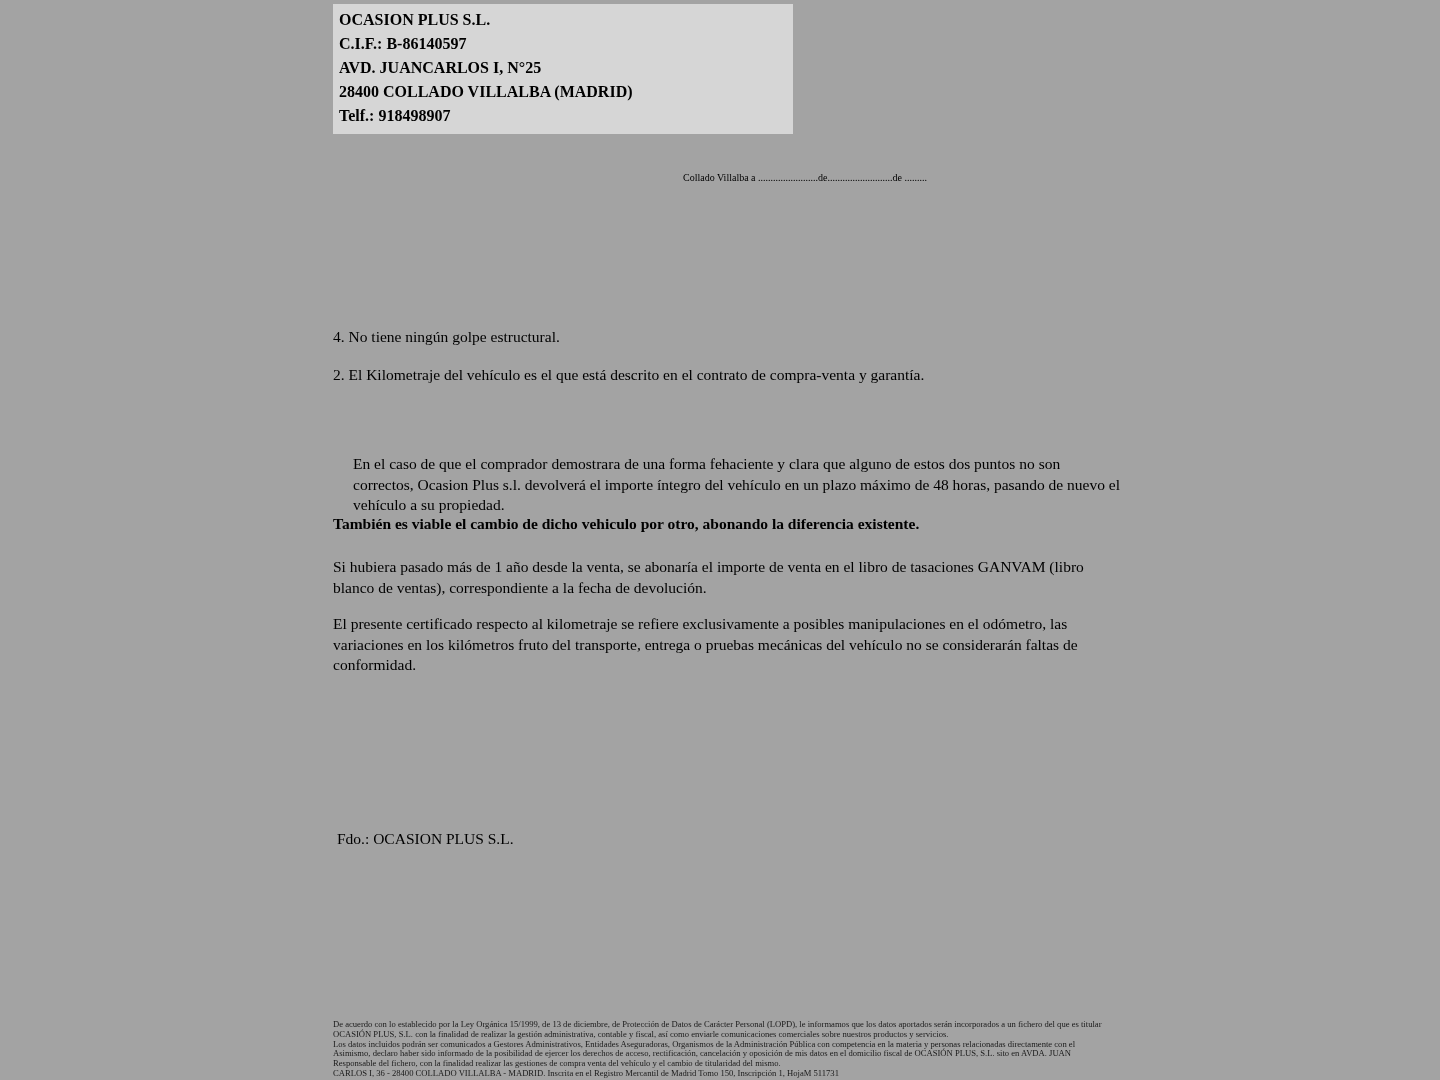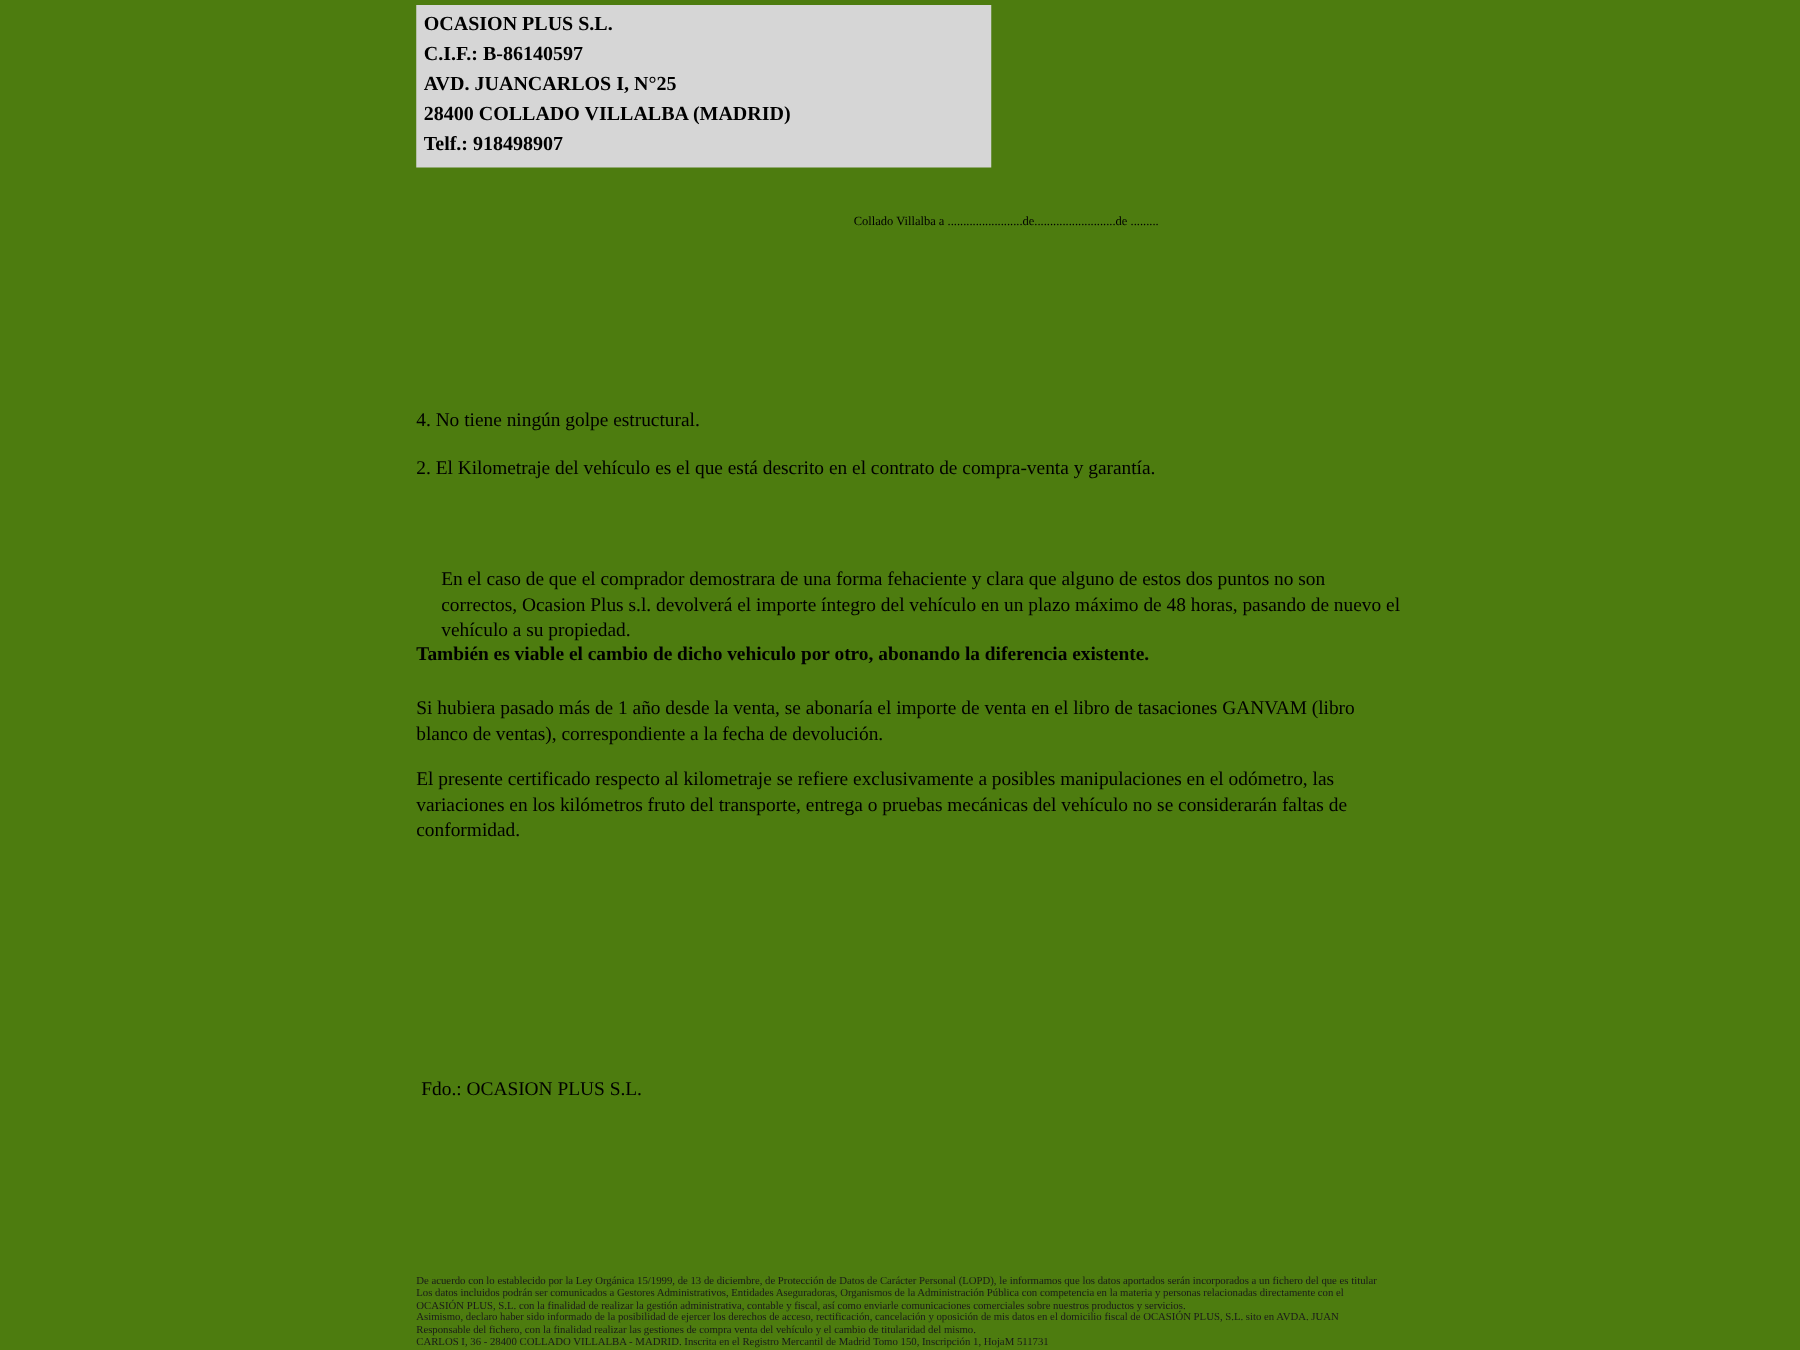--- a/index.html
+++ b/index.html
@@ -8,21 +8,21 @@
     height: 1080px;
     background: #ffffff;
     font-family: "Liberation Serif", "DejaVu Serif", serif;
     color: #000000;
     overflow: hidden;
   }
   .page {
     position: relative;
     width: 1440px;
     height: 1080px;
-    background: #4d7c0f;
+    background: #a3a3a3;
   }
   .header-box {
     position: absolute;
     left: 333px;
     top: 4px;
     width: 460px;
     padding: 4px 8px 6px 6px;
     background: #d6d6d6;
     font-weight: bold;
     font-size: 16px;
@@ -58,21 +58,21 @@
   .para {
     position: absolute;
     left: 333px;
     width: 768px;
     font-size: 15.5px;
     line-height: 20.5px;
   }
   .signature {
     position: absolute;
     left: 337px;
-    top: 863px;
+    top: 830px;
     font-size: 15.5px;
   }
   .footer {
     position: absolute;
     left: 333px;
     top: 1020px;
     width: 775px;
     font-size: 8.6px;
     line-height: 9.8px;
     color: #1a1a1a;
@@ -100,20 +100,20 @@
 
   <div class="para" style="top: 454px; margin-left: 20px;">En el caso de que el comprador demostrara de una forma fehaciente y clara que alguno de estos dos puntos no son correctos, Ocasion Plus s.l. devolverá el importe íntegro del vehículo en un plazo máximo de 48 horas, pasando de nuevo el vehículo a su propiedad.</div>
   <div class="para" style="top: 514px; font-weight: bold;">También es viable el cambio de dicho vehiculo por otro, abonando la diferencia existente.</div>
   <div class="para" style="top: 557px;">Si hubiera pasado más de 1 año desde la venta, se abonaría el importe de venta en el libro de tasaciones GANVAM (libro blanco de ventas), correspondiente a la fecha de devolución.</div>
   <div class="para" style="top: 614px;">El presente certificado respecto al kilometraje se refiere exclusivamente a posibles manipulaciones en el odómetro, las variaciones en los kilómetros fruto del transporte, entrega o pruebas mecánicas del vehículo no se considerarán faltas de conformidad.</div>
 
   <div class="signature">Fdo.: OCASION PLUS S.L.</div>
 
   <div class="footer">
     <div>De acuerdo con lo establecido por la Ley Orgánica 15/1999, de 13 de diciembre, de Protección de Datos de Carácter Personal (LOPD), le informamos que los datos aportados serán incorporados a un fichero del que es titular</div>
+    <div>OCASIÓN PLUS, S.L. con la finalidad de realizar la gestión administrativa, contable y fiscal, así como enviarle comunicaciones comerciales sobre nuestros productos y servicios.</div>
     <div>Los datos incluidos podrán ser comunicados a Gestores Administrativos, Entidades Aseguradoras, Organismos de la Administración Pública con competencia en la materia y personas relacionadas directamente con el</div>
-    <div>OCASIÓN PLUS, S.L. con la finalidad de realizar la gestión administrativa, contable y fiscal, así como enviarle comunicaciones comerciales sobre nuestros productos y servicios.</div>
     <div>Asimismo, declaro haber sido informado de la posibilidad de ejercer los derechos de acceso, rectificación, cancelación y oposición de mis datos en el domicilio fiscal de OCASIÓN PLUS, S.L. sito en AVDA. JUAN</div>
     <div>Responsable del fichero, con la finalidad realizar las gestiones de compra venta del vehículo y el cambio de titularidad del mismo.</div>
     <div>CARLOS I, 36 - 28400 COLLADO VILLALBA - MADRID. Inscrita en el Registro Mercantil de Madrid Tomo 150, Inscripción 1, HojaM 511731</div>
   </div>
 
 </div>
 
 </body></html>

